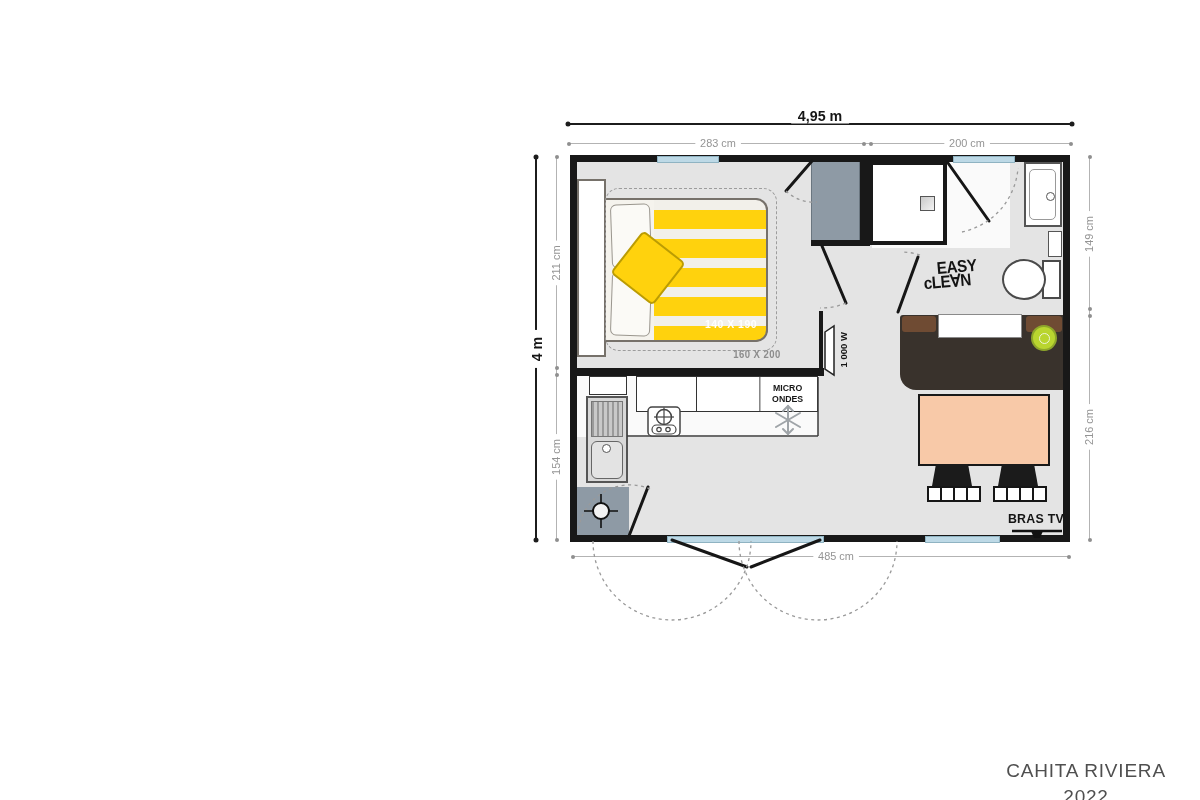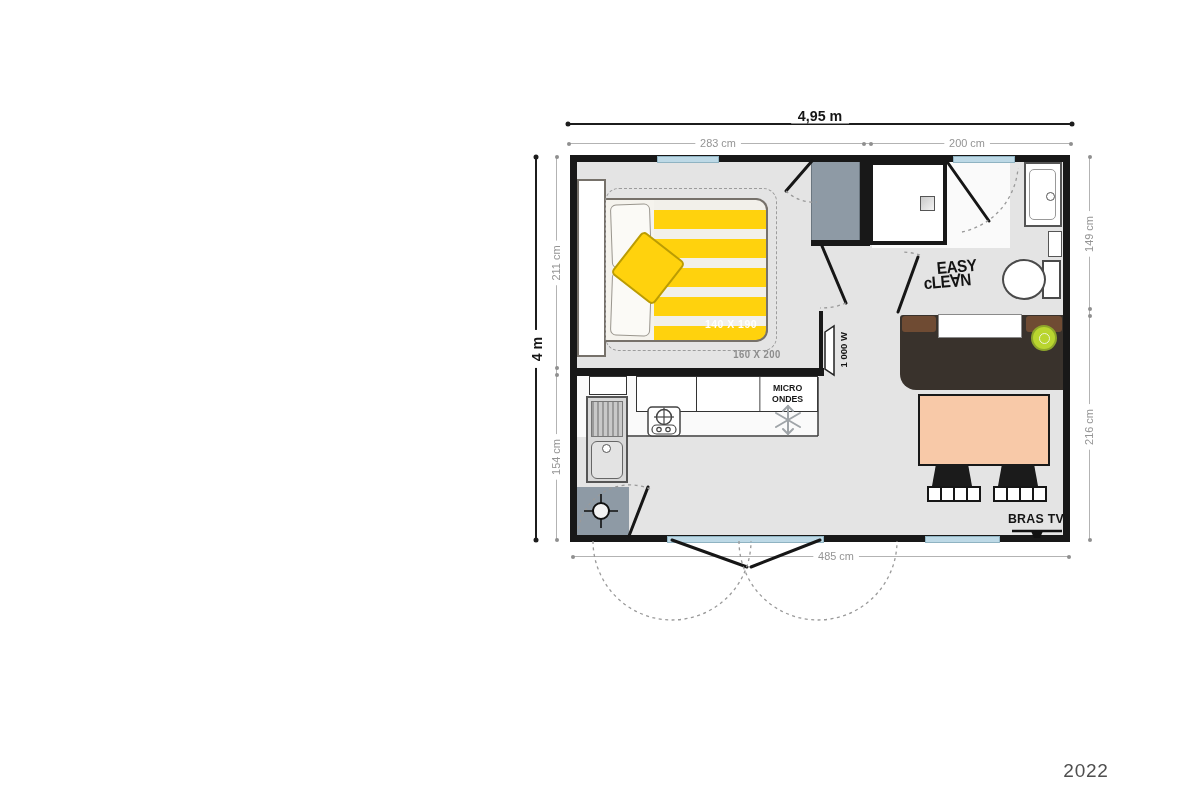--- a/index.html
+++ b/index.html
@@ -228,16 +228,17 @@
     <div class="dot" style="left:1090px;top:540px;"></div>
   <div class="dim ctrv" style="left:1090px;top:234px;">149 cm</div>
   <div class="dim ctrv" style="left:1090px;top:427px;">216 cm</div>
 
   <div class="dimline-h" style="left:573px;top:556px;width:496px;"></div>
   <div class="dot" style="left:573px;top:557px;"></div>
     <div class="dot" style="left:1069px;top:557px;"></div>
   <div class="dim ctr" style="left:836px;top:557px;">485 cm</div>
 
   <div class="footer" style="left:976px;top:758px;width:220px;">
+    <div>CAHITA RIVIERA</div>
     <div>2022</div>
   </div>
 
 </div>
 
 </body></html>

